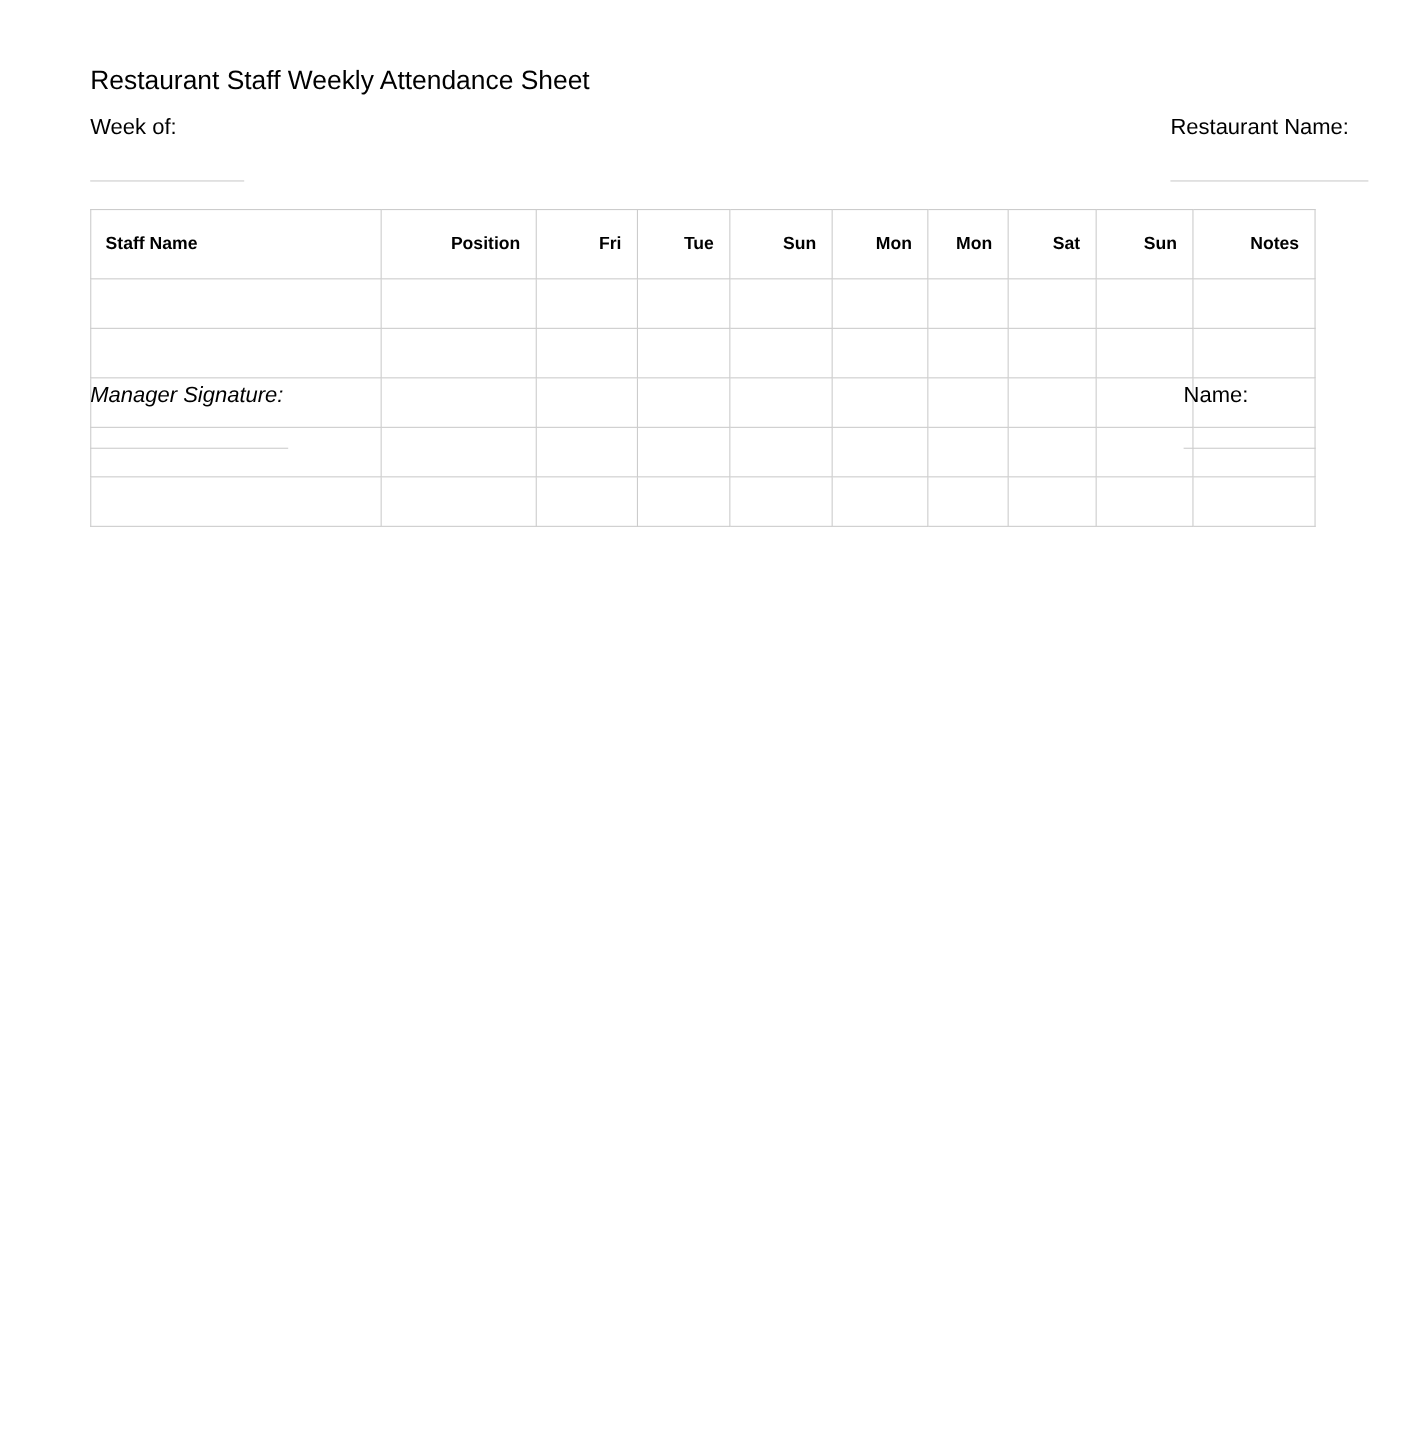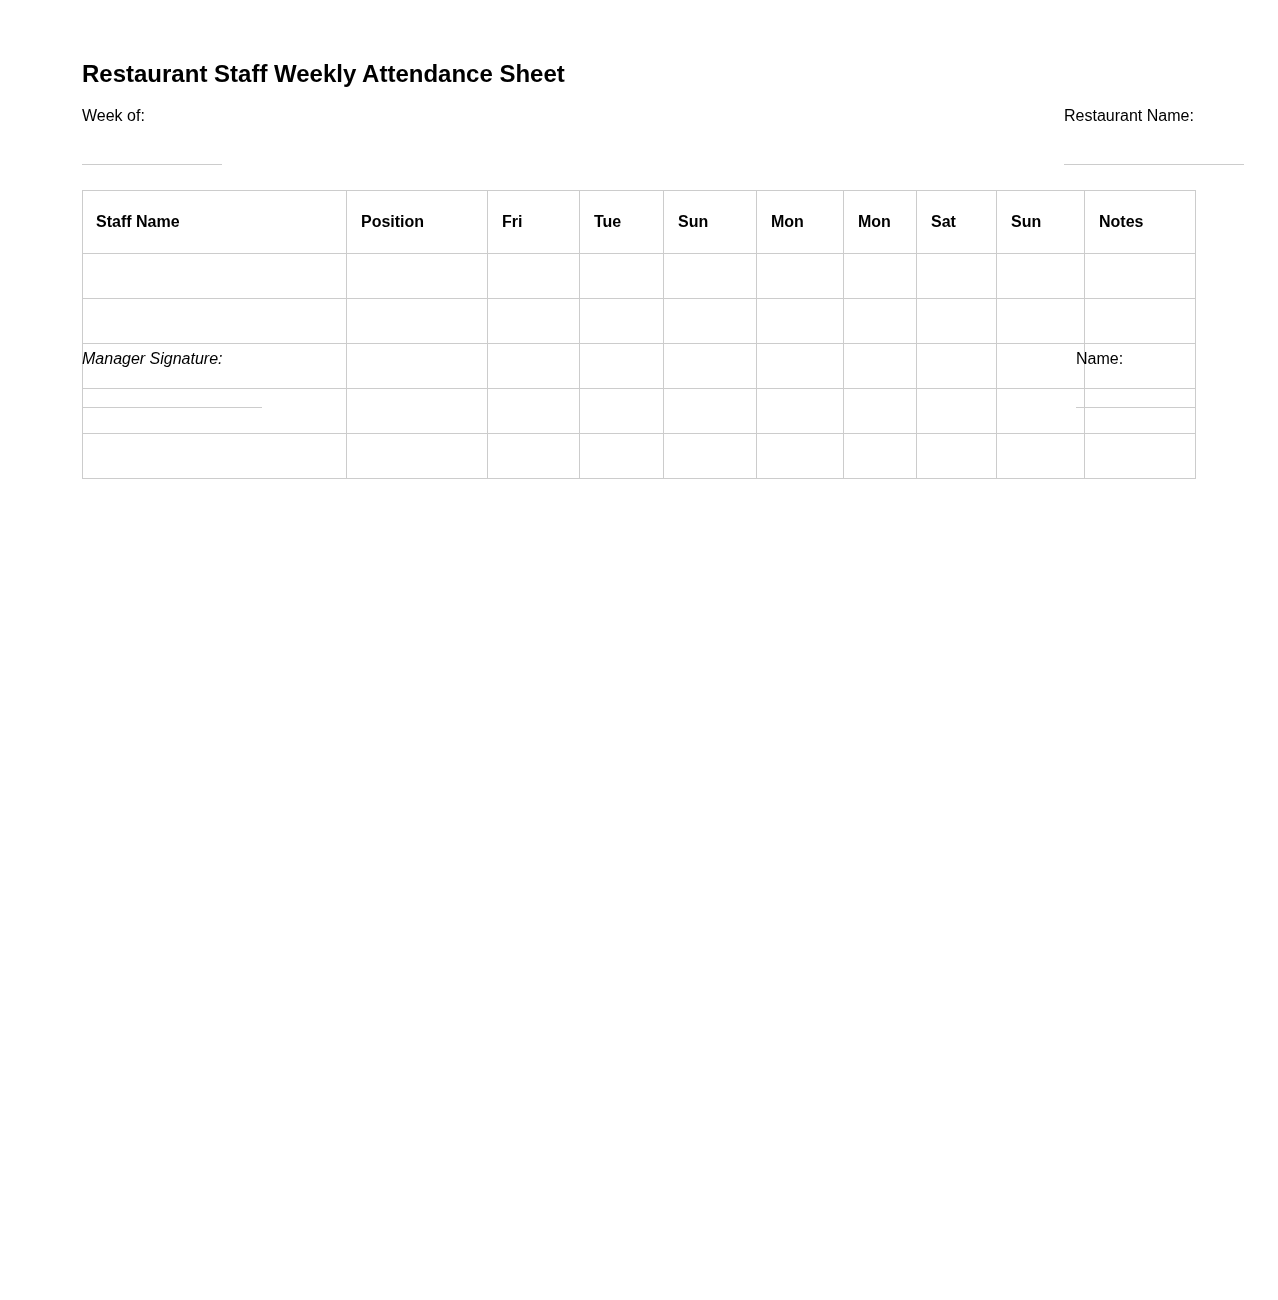--- a/index.html
+++ b/index.html
@@ -3,44 +3,44 @@
   <meta charset="utf-8">
   <style>
     html, body { margin: 0; padding: 0; background: #ffffff; }
     body {
       width: 1278px; height: 1300px; position: relative;
       font-family: "Liberation Sans", sans-serif; color: #000;
     }
     .page { position: absolute; left: 82px; top: 0; width: 1114px; }
     .title {
       position: absolute; left: 0; top: 59px;
-      font-size: 24px; font-weight: bold; margin: 0; line-height: 30px; white-space: nowrap;
+      font-size: 24px; font-weight: normal; margin: 0; line-height: 30px; white-space: nowrap;
     }
-    .field { position: absolute; font-size: 16px; line-height: 20px; }
+    .field { position: absolute; font-size: 20px; line-height: 20px; }
     .field .label { display: block; white-space: nowrap; }
     .field .line {
       display: block; position: absolute; height: 0;
       border-top: 1px solid #cccccc; left: 0;
     }
     .week { left: 0; top: 106px; }
     .week .line { top: 58px; width: 140px; }
     .rest { left: 934px; top: 106px; margin-left: 48px; }
     .rest .line { top: 58px; width: 180px; }
     .mgr { left: 0; top: 349px; font-style: italic; }
     .mgr .line { top: 58px; width: 180px; }
     .date { left: 994px; top: 349px; }
     .date .line { top: 58px; width: 120px; }
 
     table.att {
       position: absolute; left: 0; top: 190px;
       width: 1114px; border-collapse: collapse; table-layout: fixed;
     }
     table.att th, table.att td { border: 1px solid #cccccc; padding: 14px; }
     table.att th {
-      height: 34px; font-size: 16px; font-weight: bold; text-align: left;
+      height: 34px; font-size: 16px; font-weight: bold; text-align: right;
     }
     table.att th.left { text-align: left; padding-left: 13px; }
     table.att td { height: 16px; }
   </style>
 </head>
 <body>
 
 <div class="page">
   <h1 class="title">Restaurant Staff Weekly Attendance Sheet</h1>
 

